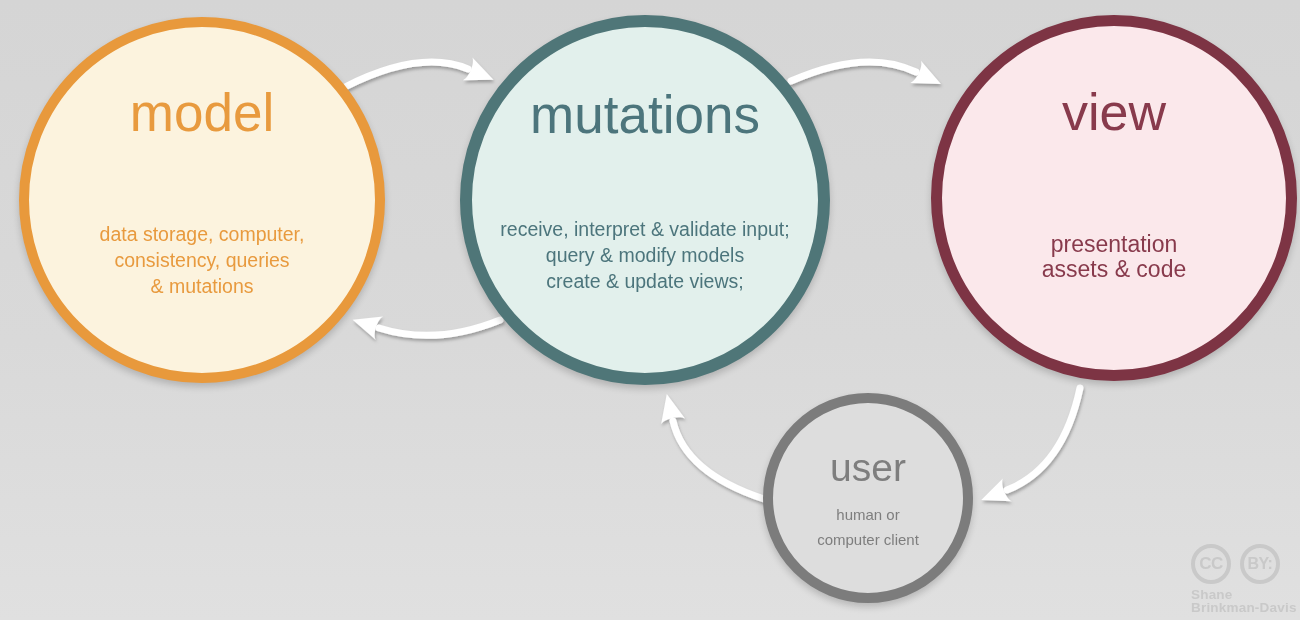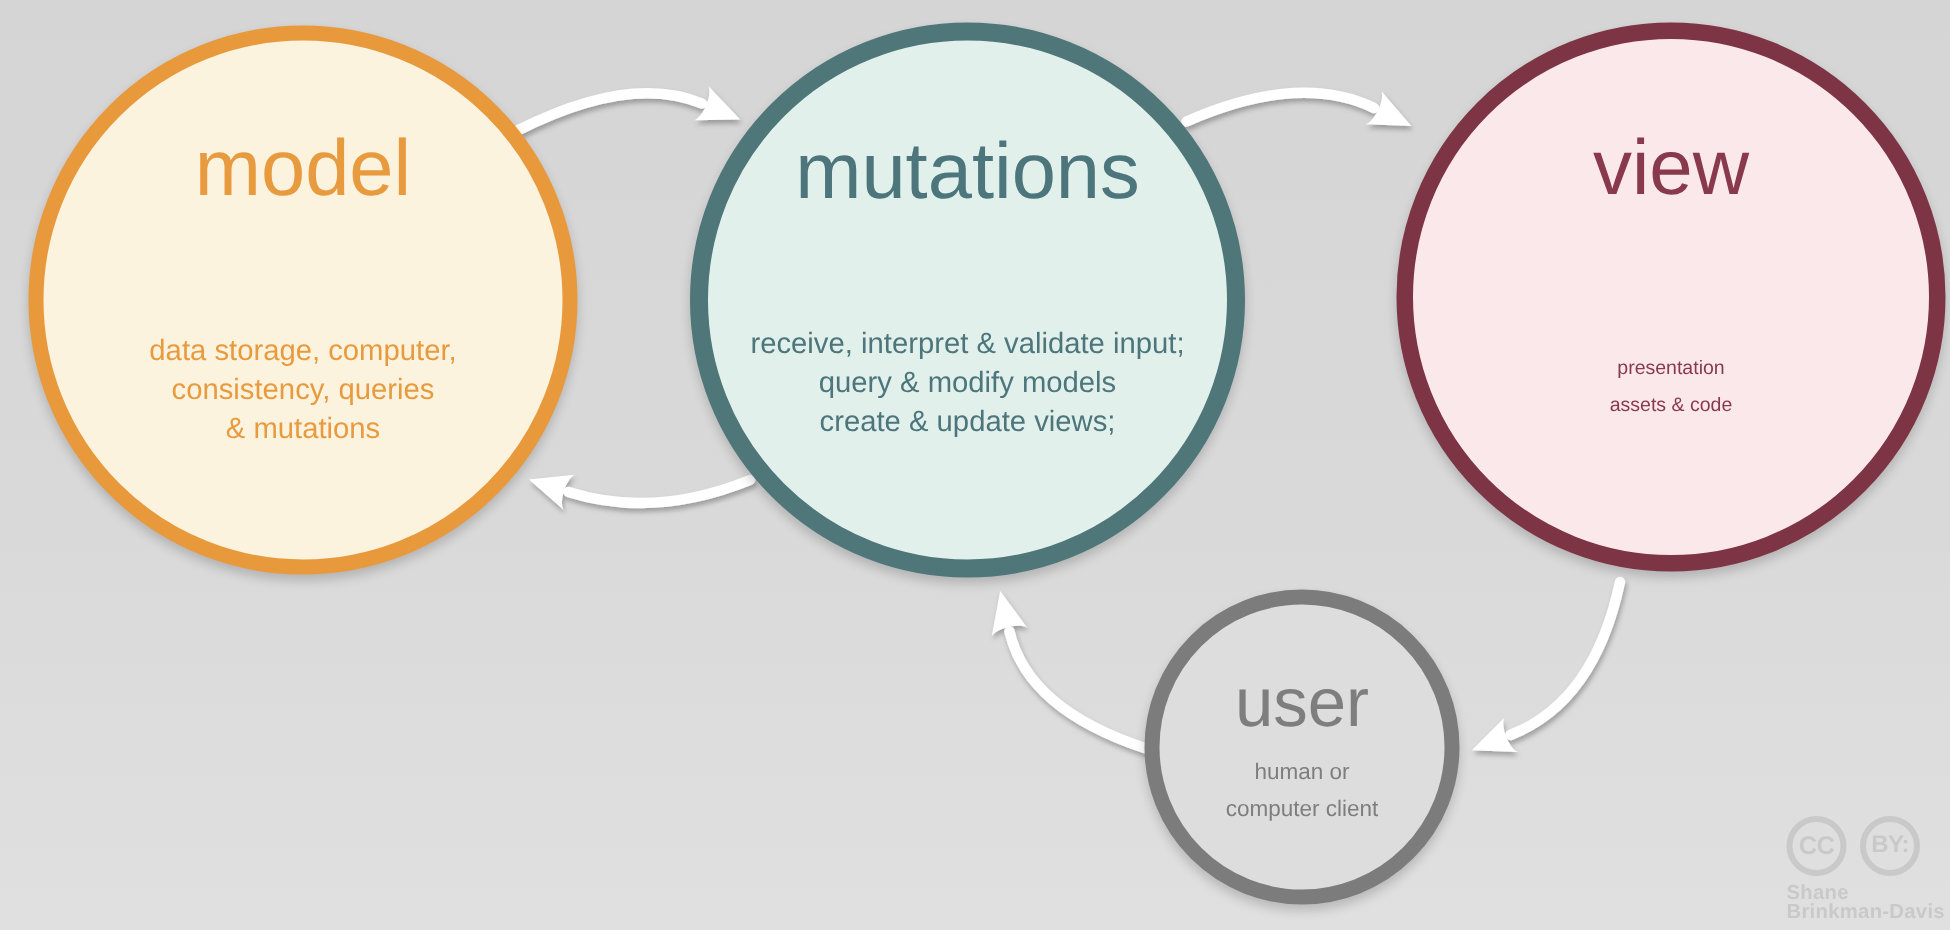--- a/index.html
+++ b/index.html
@@ -27,24 +27,24 @@
   .node-model      { left:19px;  top:17px;  width:366px; height:366px; border-width:10px; }
   .node-model .title { top:58px;  font-size:53px; line-height:56px; }
   .node-model .desc  { top:194px; font-size:19.5px; line-height:26px; }
 
   .node-controller { left:460px; top:15px;  width:370px; height:370px; border-width:12px; }
   .node-controller .title { top:60px;  font-size:53px; line-height:56px; }
   .node-controller .desc  { top:189px; font-size:19.5px; line-height:26px; }
 
   .node-view       { left:931px; top:15px;  width:366px; height:366px; border-width:11px; }
   .node-view .title { top:58px;  font-size:52px; line-height:56px; }
-  .node-view .desc  { top:206px; font-size:13px; line-height:25px; }
+  .node-view .desc  { top:206px; font-size:23px; line-height:25px; }
 
   .node-user       { left:763px; top:393px; width:210px; height:210px; border-width:10px; }
-  .node-user .title { top:41px;  font-size:46px; line-height:48px; }
+  .node-user .title { top:41px;  font-size:39px; line-height:48px; }
   .node-user .desc  { top:99px;  font-size:15px;  line-height:25px; }
 
   .attribution { position:absolute; left:1191px; top:544px; z-index:3; color:#c9c9c9; }
   .badges { display:flex; gap:9px; }
   .badge {
     width:40px; height:40px; border:4px solid currentColor; border-radius:50%;
     font-weight:700; text-align:center; line-height:31px; letter-spacing:-0.5px;
   }
   .badge-cc { font-size:17px; }
   .badge-by { font-size:16px; }

